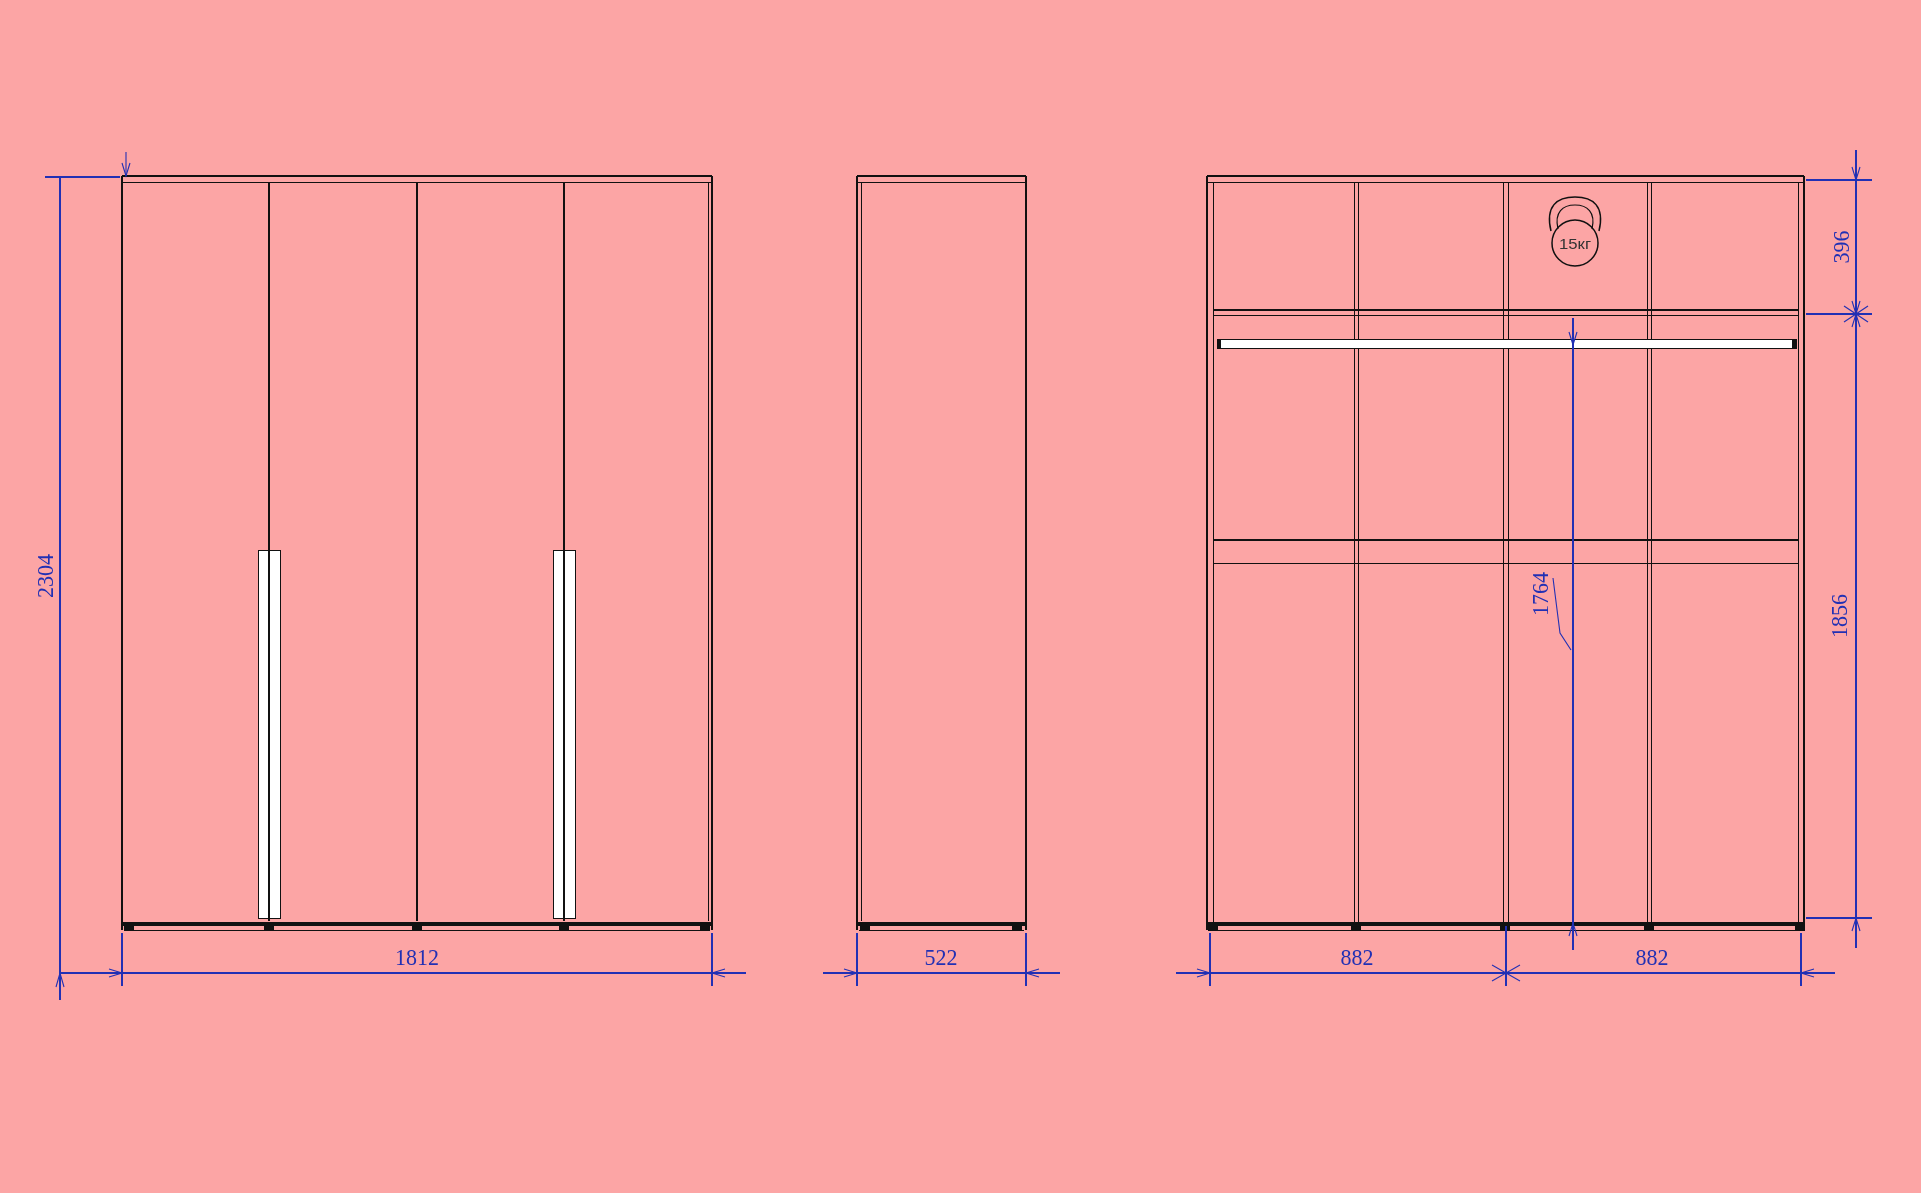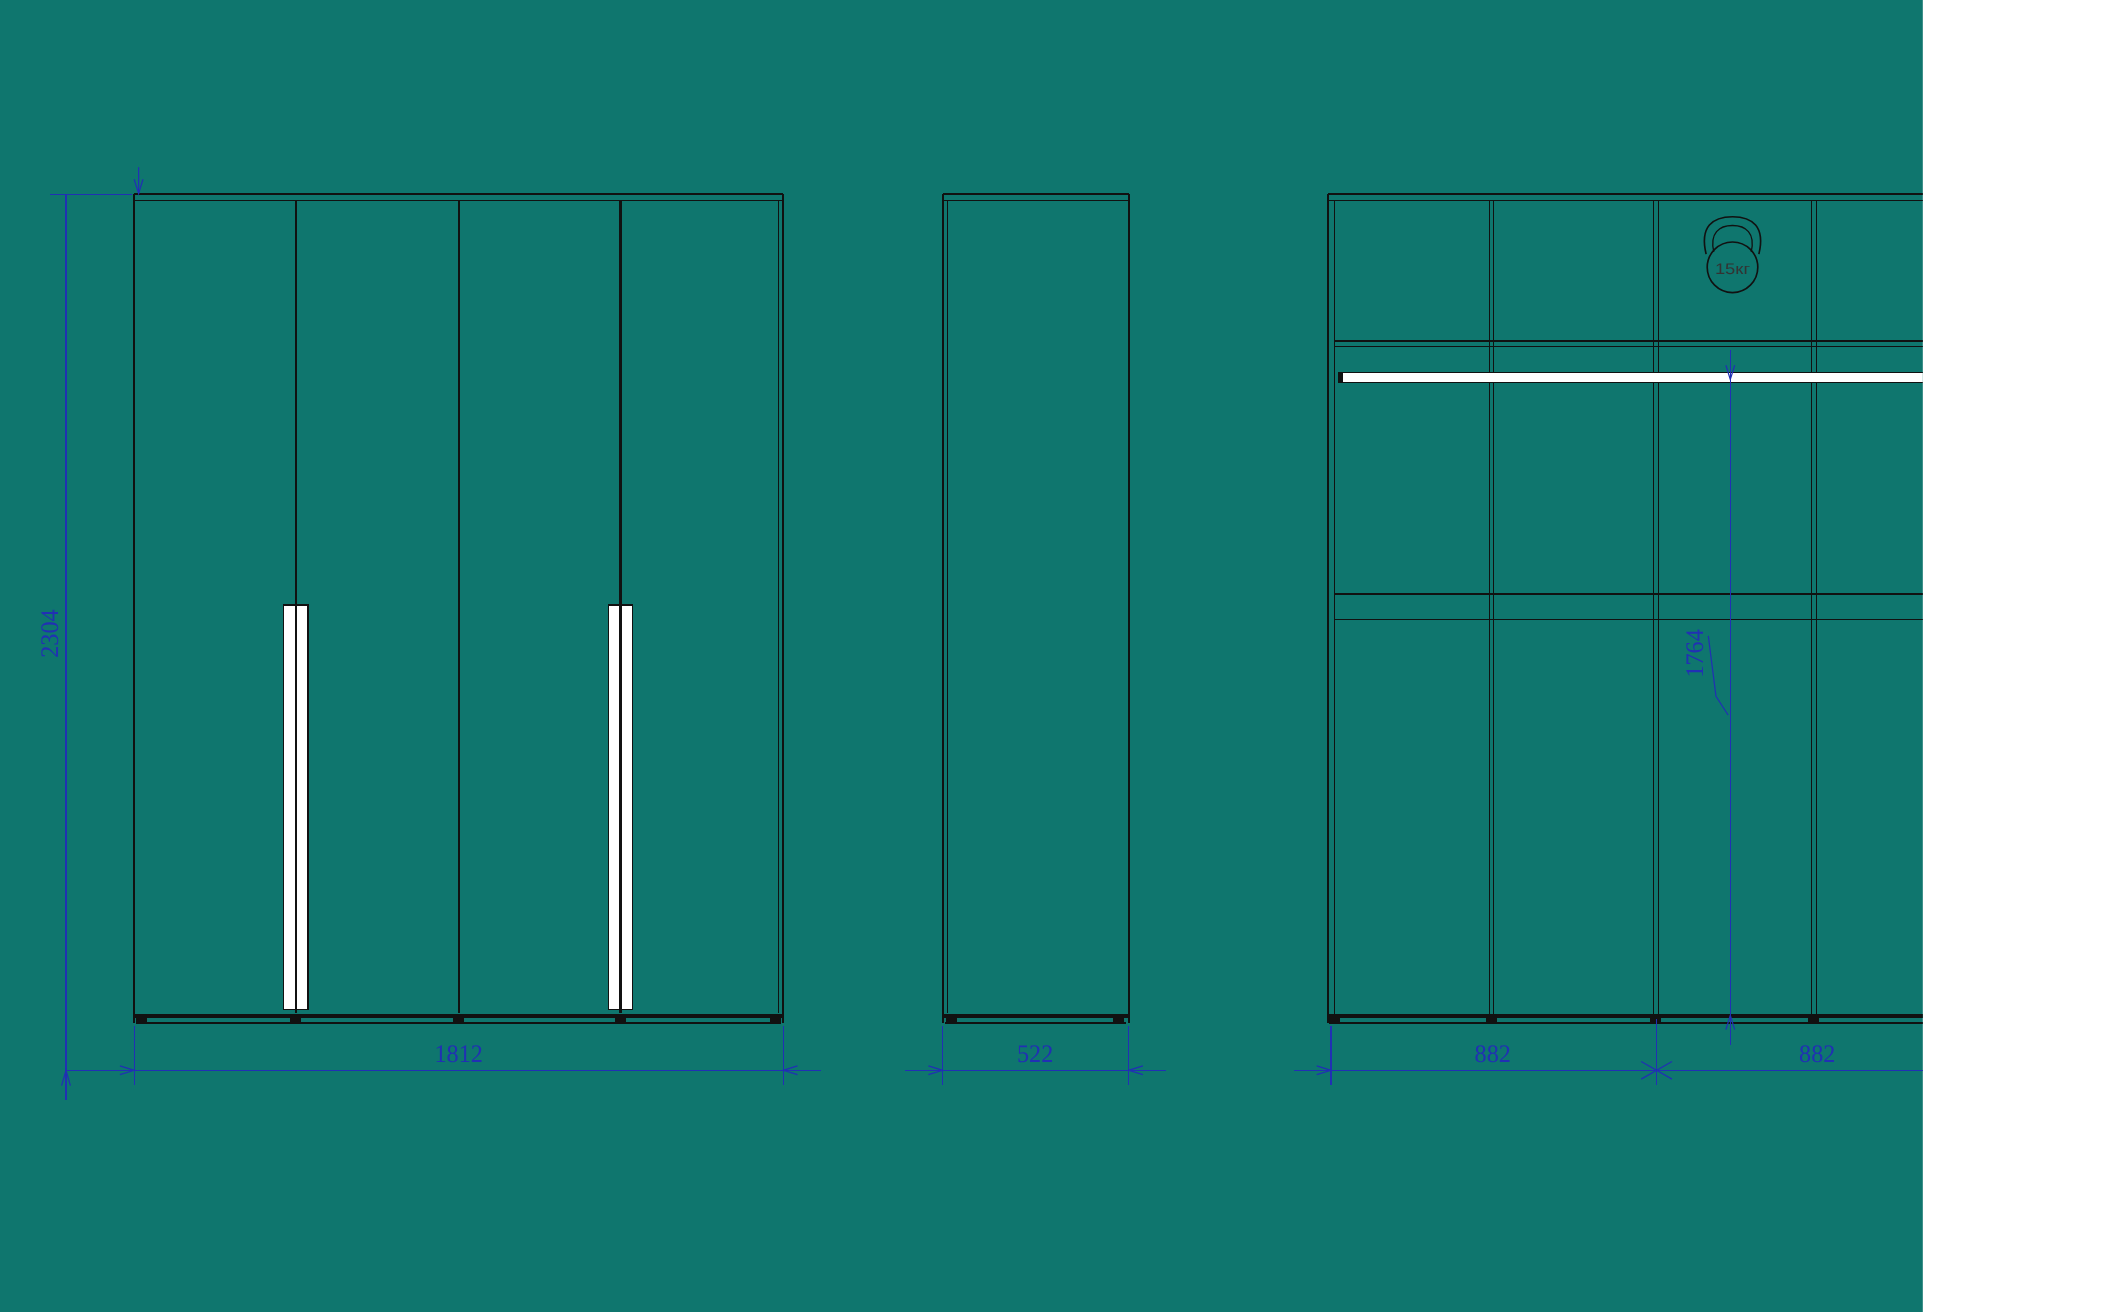--- a/index.html
+++ b/index.html
@@ -1,16 +1,16 @@
 <!DOCTYPE html>
 <html><head>
 <meta charset="utf-8">
 <style>
   html,body{margin:0;padding:0;background:#ffffff;}
-  #stage{position:relative;width:1748px;height:1193px;background:#0f766e;overflow:hidden;
+  #stage{position:relative;width:1921px;height:1193px;background:#fca5a5;overflow:hidden;
          font-family:"Liberation Serif", serif;}
   svg{display:block;}
   .ln{stroke:#111111;fill:none;}
   .w1{stroke-width:1;}
   .w2{stroke-width:2;}
   .w3{stroke-width:3.5;}
   .crisp{shape-rendering:crispEdges;}
   .dim{stroke:#2130b4;stroke-width:1.1;fill:none;}
   .dimtxt{fill:#2130b4;font-family:"Liberation Serif",serif;font-size:23px;}
   .loadtxt{fill:#333333;font-family:"Liberation Sans",sans-serif;font-size:14px;}

